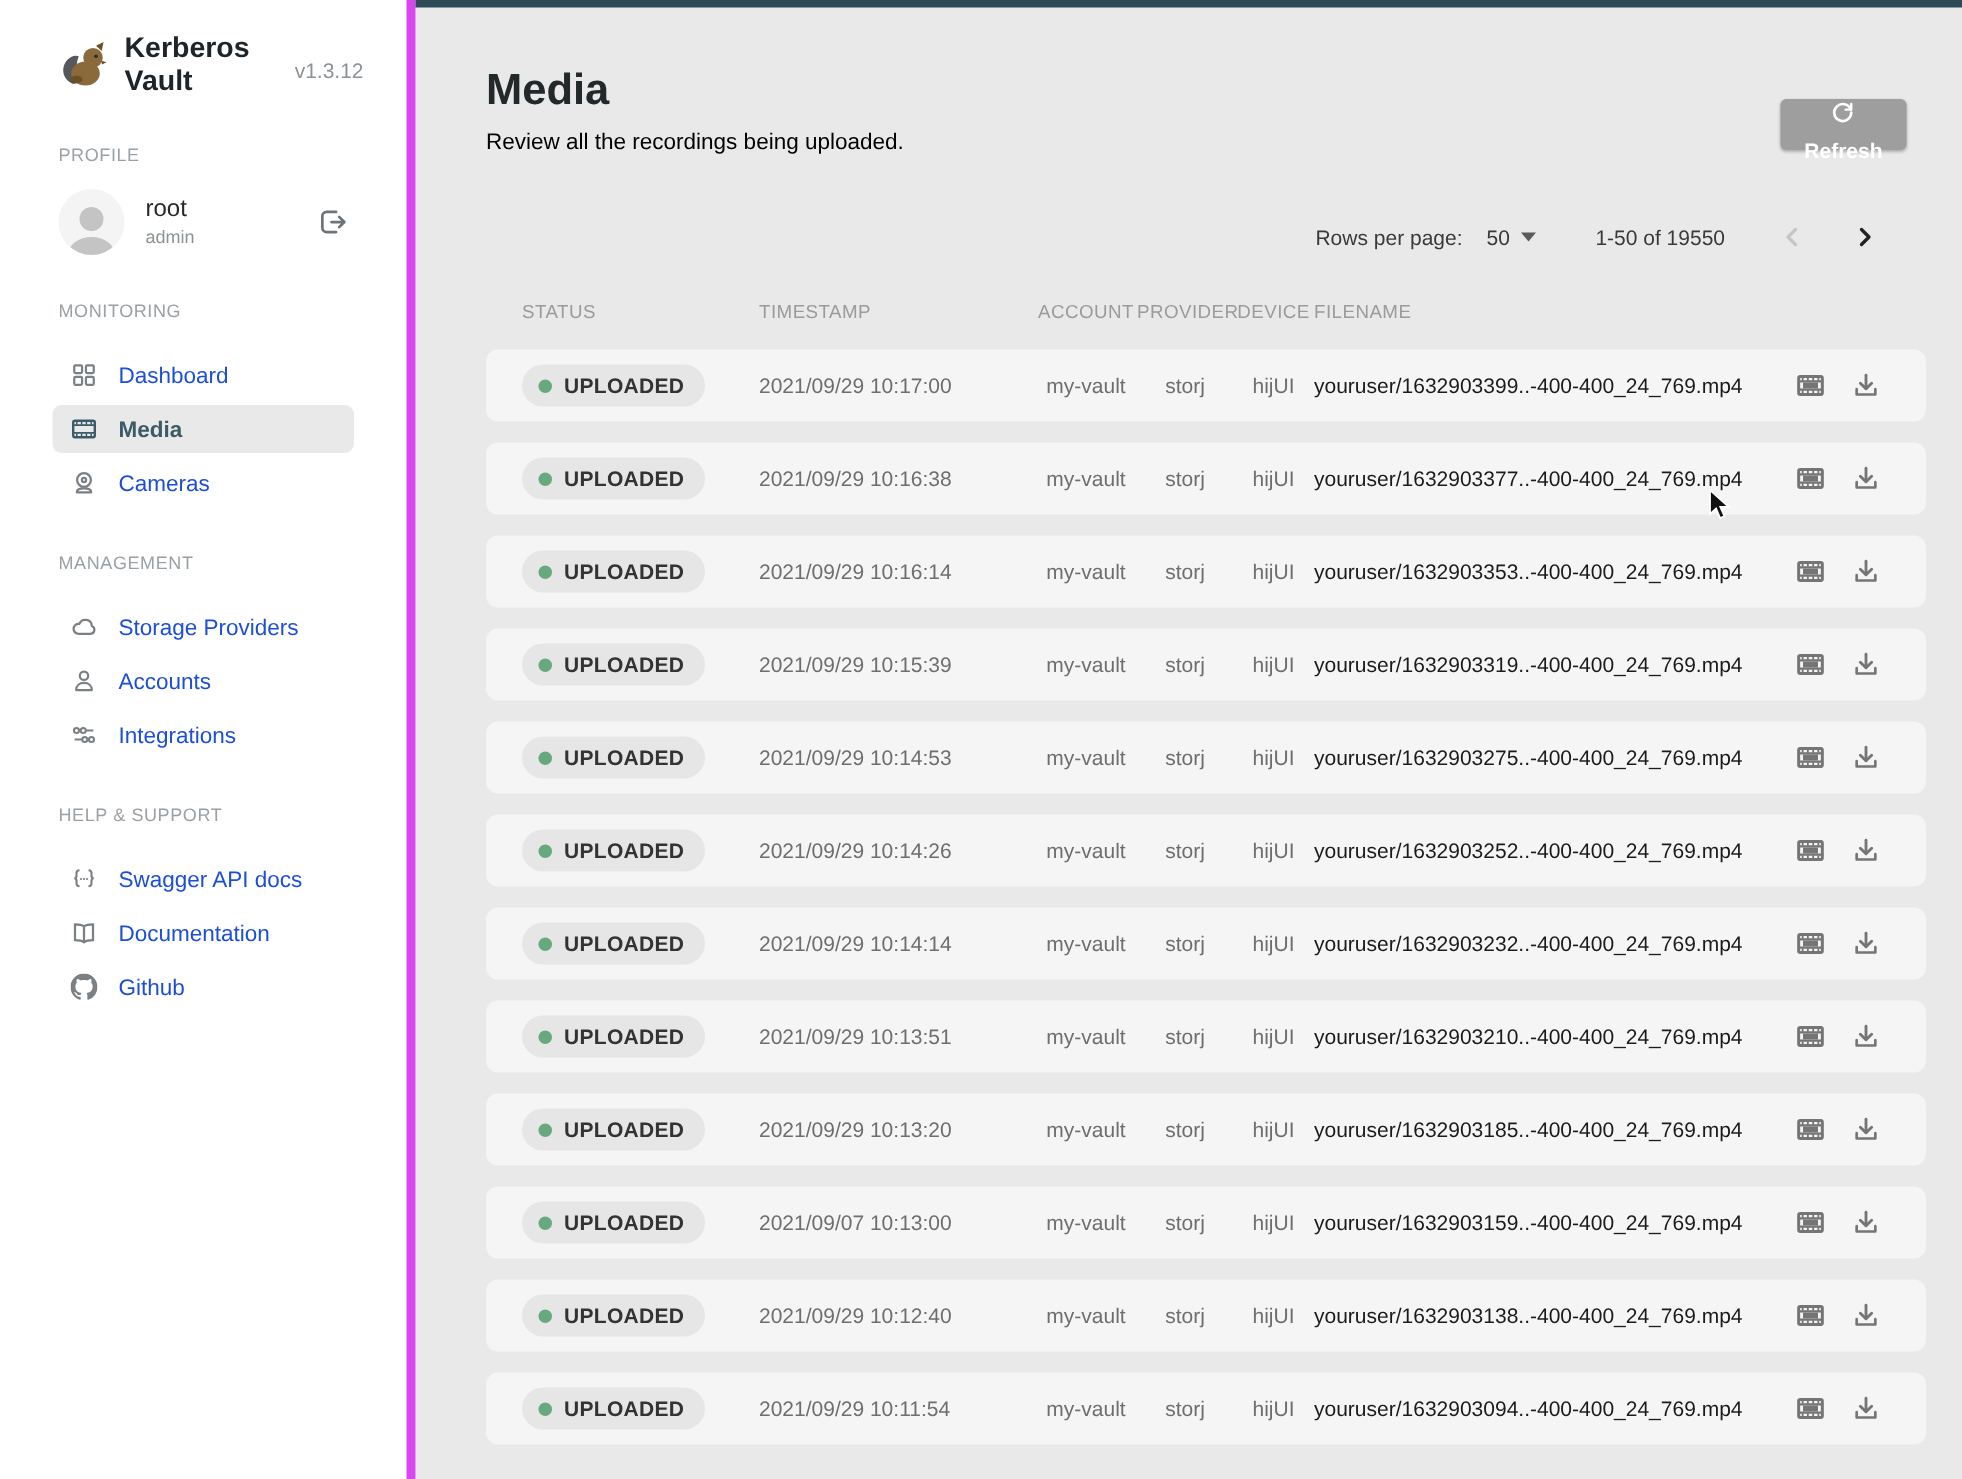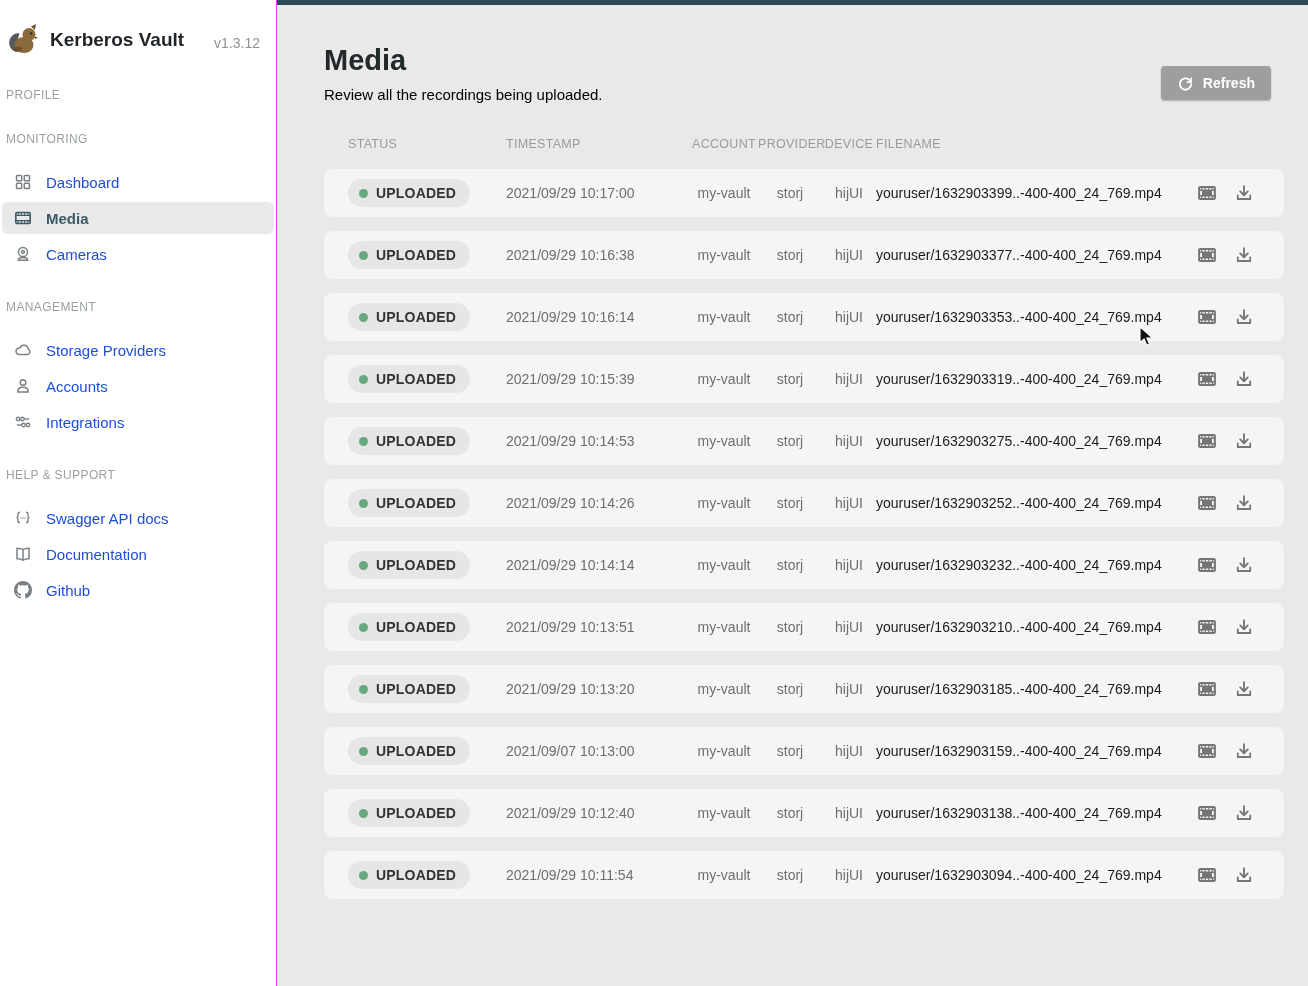--- a/index.html
+++ b/index.html
@@ -9,22 +9,22 @@
     display:flex;
     font-family:"Liberation Sans", sans-serif;
     background:#e9e9e9;
     position:relative;
   }
 
   
   .sidebar {
     width:277px; min-width:277px; height:100%;
     background:#ffffff;
-    border-right:1px solid #d946ef;
-    padding:0 2px;
+    border-right:6px solid #d946ef;
+    padding:0 35px;
   }
   .brand { display:flex; align-items:center; gap:10px; margin:22px 0 0 2px; }
   .brand-name { font-size:19px; font-weight:bold; color:#1f2428; }
   .brand-version { font-size:14px; color:#8d9296; margin-left:20px; position:relative; top:3px; }
 
   .section-label {
     margin:30px 0 0 4px;
     font-size:12px; color:#9aa0a4; letter-spacing:.4px;
   }
 
@@ -58,20 +58,21 @@
   .page-subtitle { font-size:15px; color:#000000; margin-top:9px; }
   .refresh-button {
     margin:22px 13px 0 0;
     height:34px; padding:0 16px;
     background:#9e9e9e; border:none; border-radius:4px;
     color:#ffffff; font-size:14px; font-weight:bold;
     font-family:"Liberation Sans", sans-serif;
     display:flex; align-items:center; gap:9px;
     box-shadow:0 1px 2px rgba(0,0,0,.25);
     cursor:pointer;
+    flex-direction:column;
   }
 
   .pagination {
     margin-top:46px; padding-right:32px;
     display:flex; justify-content:flex-end; align-items:center;
     font-size:14px; color:#3a3a3a;
   }
   .rpp-select { display:flex; align-items:center; gap:7px; margin-left:16px; cursor:pointer; }
   .caret-down { width:0; height:0; border-left:5px solid transparent; border-right:5px solid transparent; border-top:6px solid #5a5a5a; }
   .range-text { margin-left:40px; }
@@ -129,20 +130,38 @@
         <path d="M30.5 14.5l3.5 1-3 1.5z" fill="#6b4f2a"></path>
         <ellipse cx="14" cy="27" rx="4" ry="2.5" fill="#6b4f2a"></ellipse>
       </svg>
     </span>
     <span class="brand-name">Kerberos Vault</span>
     <span class="brand-version">v1.3.12</span>
   </div>
 
   <div class="section-label">PROFILE</div>
 
+  <div class="profile-row">
+    <span class="avatar">
+      <svg width="40" height="38" viewBox="0 0 40 38">
+        <circle cx="20" cy="14" r="8" fill="#c4c4c4"></circle>
+        <path d="M4 40c0-9 7-14 16-14s16 5 16 14z" fill="#c4c4c4"></path>
+      </svg>
+    </span>
+    <span class="profile-texts">
+      <span class="profile-name">root</span>
+      <span class="profile-role">admin</span>
+    </span>
+    <span class="logout-btn">
+      <svg width="22" height="22" viewBox="0 0 18 18" fill="none" stroke="currentColor" stroke-width="1.5" stroke-linecap="round" stroke-linejoin="round">
+        <path d="M11.5 3.5H6.3A2.3 2.3 0 0 0 4 5.8v6.4a2.3 2.3 0 0 0 2.3 2.3h5.2"></path>
+        <path d="M9 9h7M13.2 6.2 16 9l-2.8 2.8"></path>
+      </svg>
+    </span>
+  </div>
 
   <div class="section-label">MONITORING</div>
   <nav class="nav">
     <div class="nav-item">
       <span class="nav-icon">
         <svg width="18" height="18" viewBox="0 0 18 18" fill="none" stroke="currentColor" stroke-width="1.5">
           <rect x="2.5" y="2.5" width="5.2" height="5.2" rx="0.8"></rect>
           <rect x="10.3" y="2.5" width="5.2" height="5.2" rx="0.8"></rect>
           <rect x="2.5" y="10.3" width="5.2" height="5.2" rx="0.8"></rect>
           <rect x="10.3" y="10.3" width="5.2" height="5.2" rx="0.8"></rect>
@@ -252,20 +271,38 @@
       <span style="display:flex;">
         <svg width="17" height="17" viewBox="0 0 18 18" fill="none" stroke="currentColor" stroke-width="1.9" stroke-linecap="round" stroke-linejoin="round">
           <path d="M14.6 7.4A6 6 0 1 0 15 9.6"></path>
           <path d="M15 3.5v4h-4" stroke-width="1.7"></path>
         </svg>
       </span>
       <span>Refresh</span>
     </button>
   </div>
 
+  <div class="pagination">
+    <span>Rows per page:</span>
+    <span class="rpp-select">
+      <span>50</span>
+      <span class="caret-down"></span>
+    </span>
+    <span class="range-text">1-50 of 19550</span>
+    <span class="page-btn prev">
+      <svg width="18" height="18" viewBox="0 0 18 18" fill="none" stroke="currentColor" stroke-width="2.2" stroke-linecap="round" stroke-linejoin="round">
+        <polyline points="11,4 6,9 11,14"></polyline>
+      </svg>
+    </span>
+    <span class="page-btn next">
+      <svg width="18" height="18" viewBox="0 0 18 18" fill="none" stroke="currentColor" stroke-width="2.2" stroke-linecap="round" stroke-linejoin="round">
+        <polyline points="7,4 12,9 7,14"></polyline>
+      </svg>
+    </span>
+  </div>
 
   <div class="media-table">
     <div class="tbl-grid tbl-head">
       <span class="th c-status">STATUS</span>
       <span class="th c-timestamp">TIMESTAMP</span>
       <span class="th c-account">ACCOUNT</span>
       <span class="th c-provider">PROVIDER</span>
       <span class="th c-device">DEVICE</span>
       <span class="th c-filename">FILENAME</span>
       <span></span>

